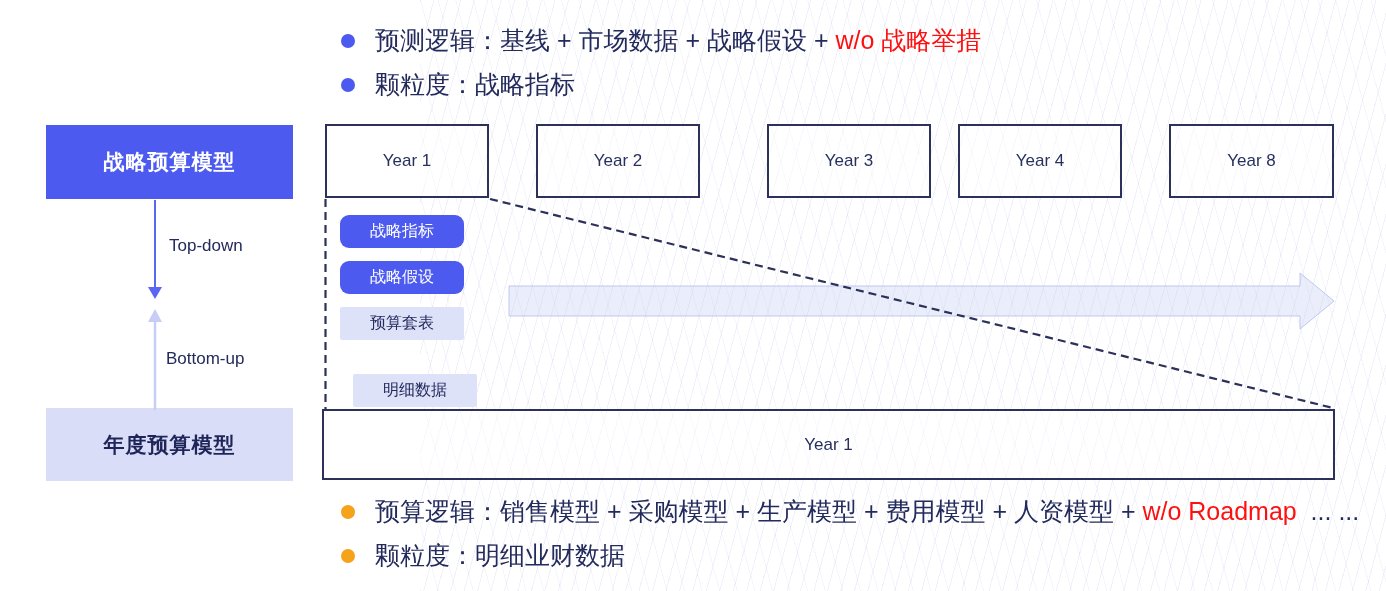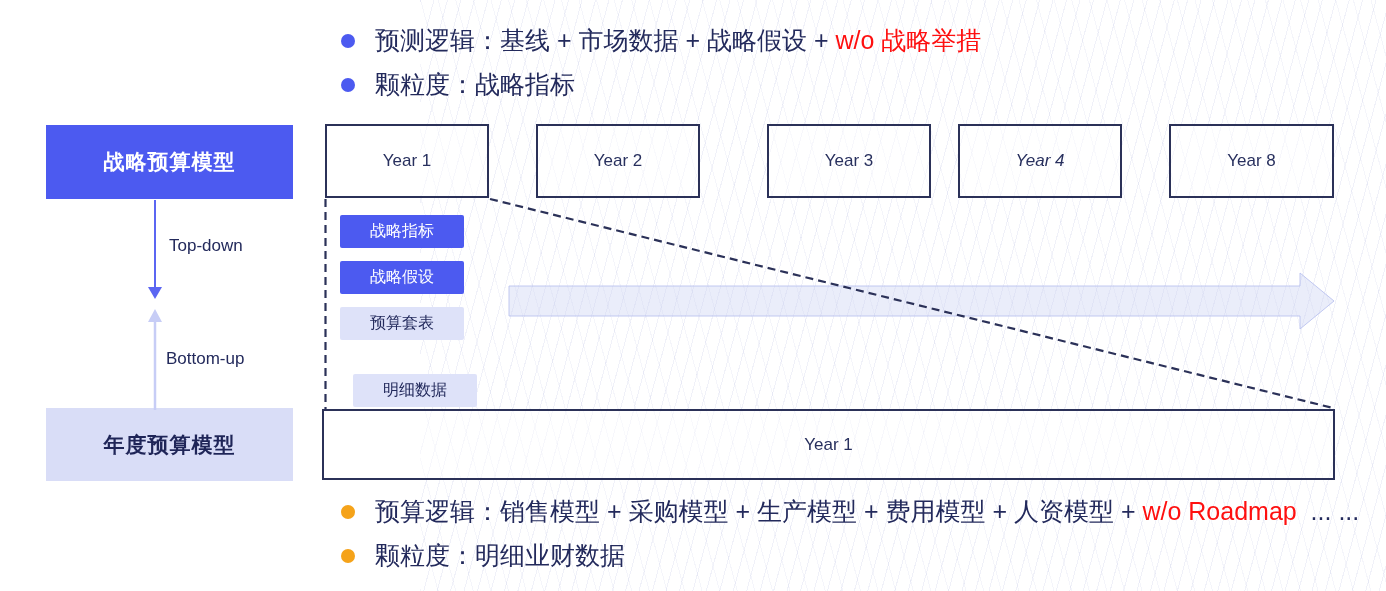--- a/index.html
+++ b/index.html
@@ -56,37 +56,37 @@
   
   .year-box {
     position: absolute; top: 124px; height: 74px; width: 164px;
     border: 2px solid #2B3158; background: rgba(255,255,255,0.45);
     display: flex; align-items: center; justify-content: center;
     font-size: 17px; color: #28305E;
   }
   .year-box.y1 { left: 325px; }
   .year-box.y2 { left: 536px; }
   .year-box.y3 { left: 747px; margin-left: 20px; }
-  .year-box.y4 { left: 958px; font-style: italic; }
+  .year-box.y4 { left: 958px; }
   .year-box.y5 { left: 1169px; width: 165px; }
 
   .annual-box {
     position: absolute; left: 322px; top: 409px; width: 1013px; height: 71px;
     border: 2px solid #2B3158; background: rgba(255,255,255,0.45);
     display: flex; align-items: center; justify-content: center;
     font-size: 17px; color: #28305E;
   }
 
   
   .tag {
     position: absolute; left: 340px; width: 124px; height: 33px;
     display: flex; align-items: center; justify-content: center;
     font-size: 16px; border-radius: 2px;
   }
-  .tag.solid { background: #4C5AF0; color: #ffffff; }
+  .tag.solid { background: #4C5AF0; color: #ffffff; border-radius: 9px; }
   .tag.light { background: #DEE2F9; color: #232A5C; }
   .tag.t1 { top: 215px; }
   .tag.t2 { top: 261px; }
   .tag.t3 { top: 307px; }
   .tag.t4 { top: 374px; margin-left: 13px; }
 
   
   .overlay {
     position: absolute; left: 0; top: 0; width: 1386px; height: 591px;
     pointer-events: none;

